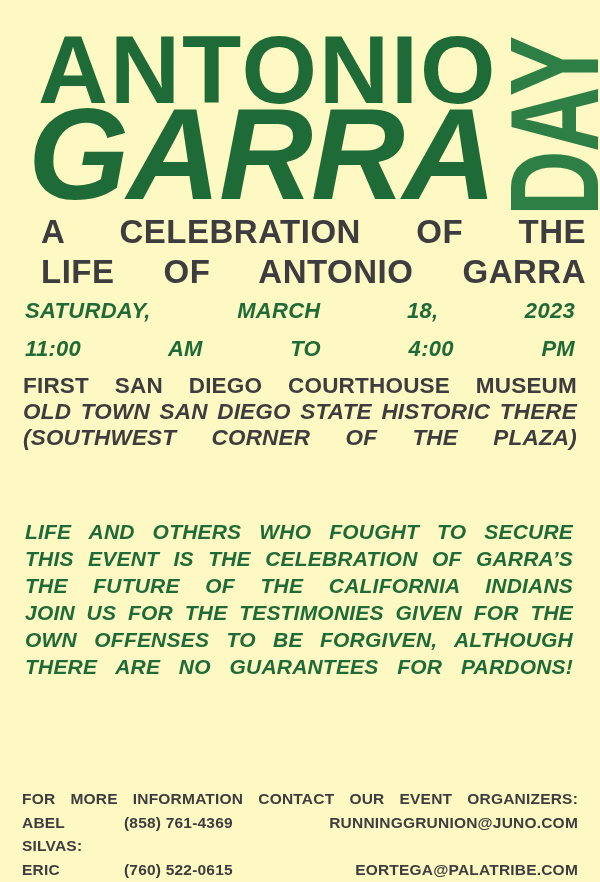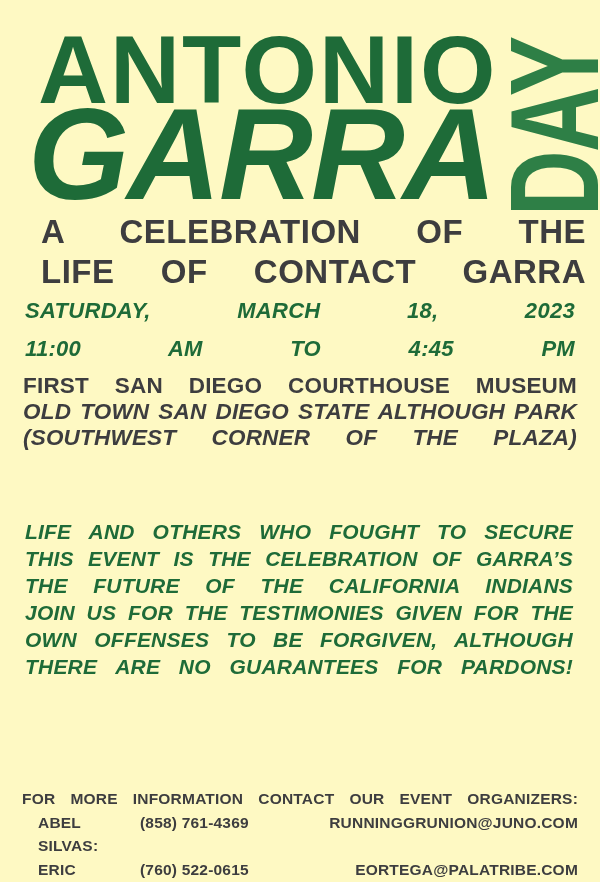--- a/index.html
+++ b/index.html
@@ -53,46 +53,46 @@
     font-size:21px; line-height:27px; font-weight:700; font-style:italic;
     color:#1e6b38; letter-spacing:0.2px;
   }
   
   .footer {
     position:absolute; left:22px; top:787px; width:556px;
     font-size:15.5px; line-height:23.5px; font-weight:700;
     color:#3d3d3f; letter-spacing:0.2px;
   }
   .contact-row { display:flex; align-items:baseline; }
-  .contact-name { width:102px; flex:none;margin-left:16px; }
+  .contact-name { width:102px; flex:none; }
   .contact-phone { flex:none; }
   .contact-email { margin-left:auto; text-align:right; }
 </style>
 </head>
 <body>
 
 <div class="poster">
 
   <div class="title-antonio">ANTONIO</div>
   <div class="title-garra">GARRA</div>
   <div class="title-day">DAY</div>
 
   <div class="subtitle">
     <div class="jline">A CELEBRATION OF THE</div>
-    <div class="jline">LIFE OF CONTACT GARRA</div>
+    <div class="jline">LIFE OF ANTONIO GARRA</div>
   </div>
 
   <div class="datetime">
     <div class="jline">SATURDAY, MARCH 18, 2023</div>
-    <div class="jline">11:00 AM TO 4:45 PM</div>
+    <div class="jline">11:00 AM TO 4:00 PM</div>
   </div>
 
   <div class="venue">
     <div class="jline">FIRST SAN DIEGO COURTHOUSE MUSEUM</div>
-    <div class="jline italic">OLD TOWN SAN DIEGO STATE ALTHOUGH PARK</div>
+    <div class="jline italic">OLD TOWN SAN DIEGO STATE HISTORIC THERE</div>
     <div class="jline italic">(SOUTHWEST CORNER OF THE PLAZA)</div>
   </div>
 
   <div class="description">
     <div class="jline">LIFE AND OTHERS WHO FOUGHT TO SECURE</div>
     <div class="jline">THIS EVENT IS THE CELEBRATION OF GARRA’S</div>
     <div class="jline">THE FUTURE OF THE CALIFORNIA INDIANS</div>
     <div class="jline">JOIN US FOR THE TESTIMONIES GIVEN FOR THE</div>
     <div class="jline">OWN OFFENSES TO BE FORGIVEN, ALTHOUGH</div>
     <div class="jline">THERE ARE NO GUARANTEES FOR PARDONS!</div>

